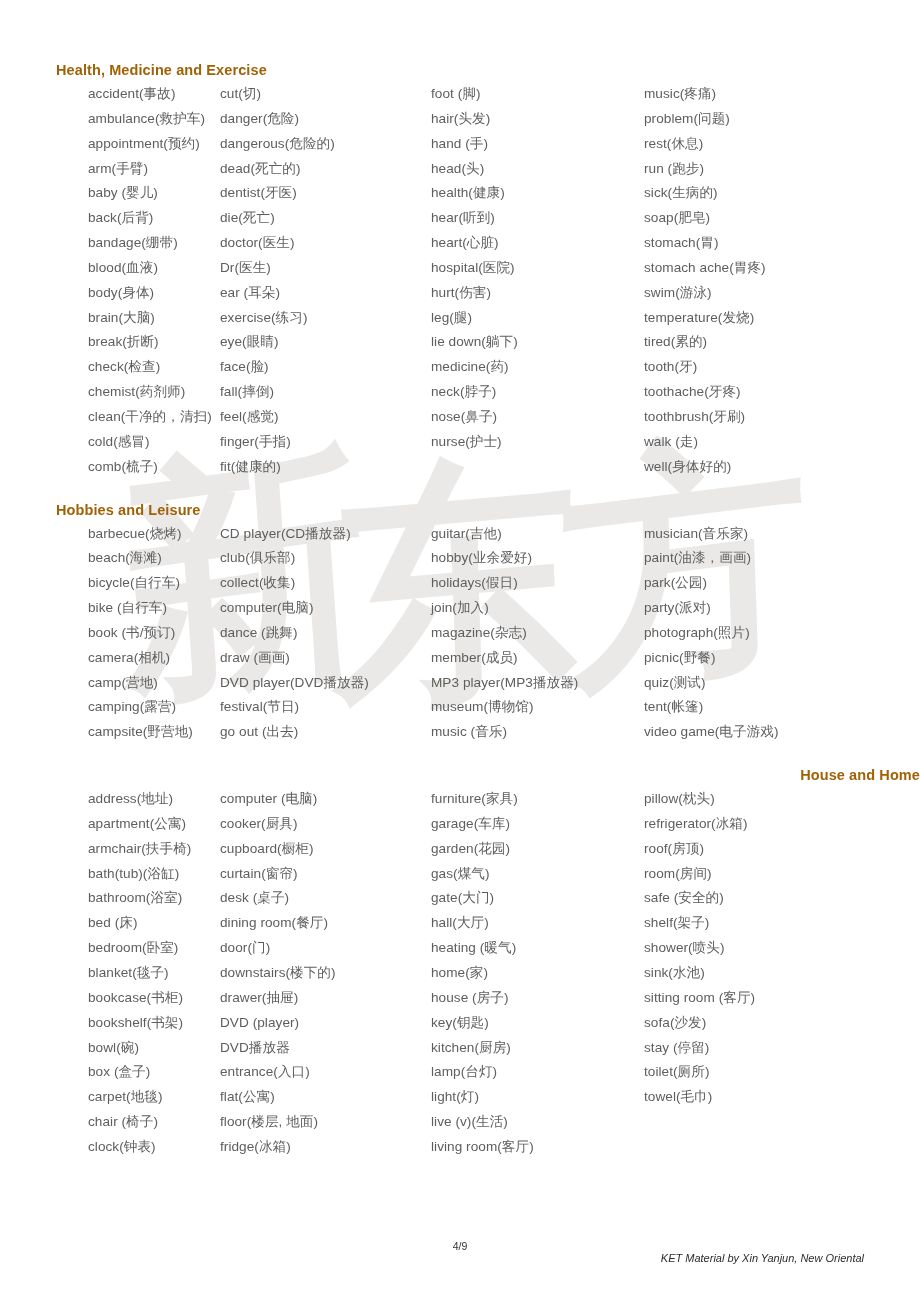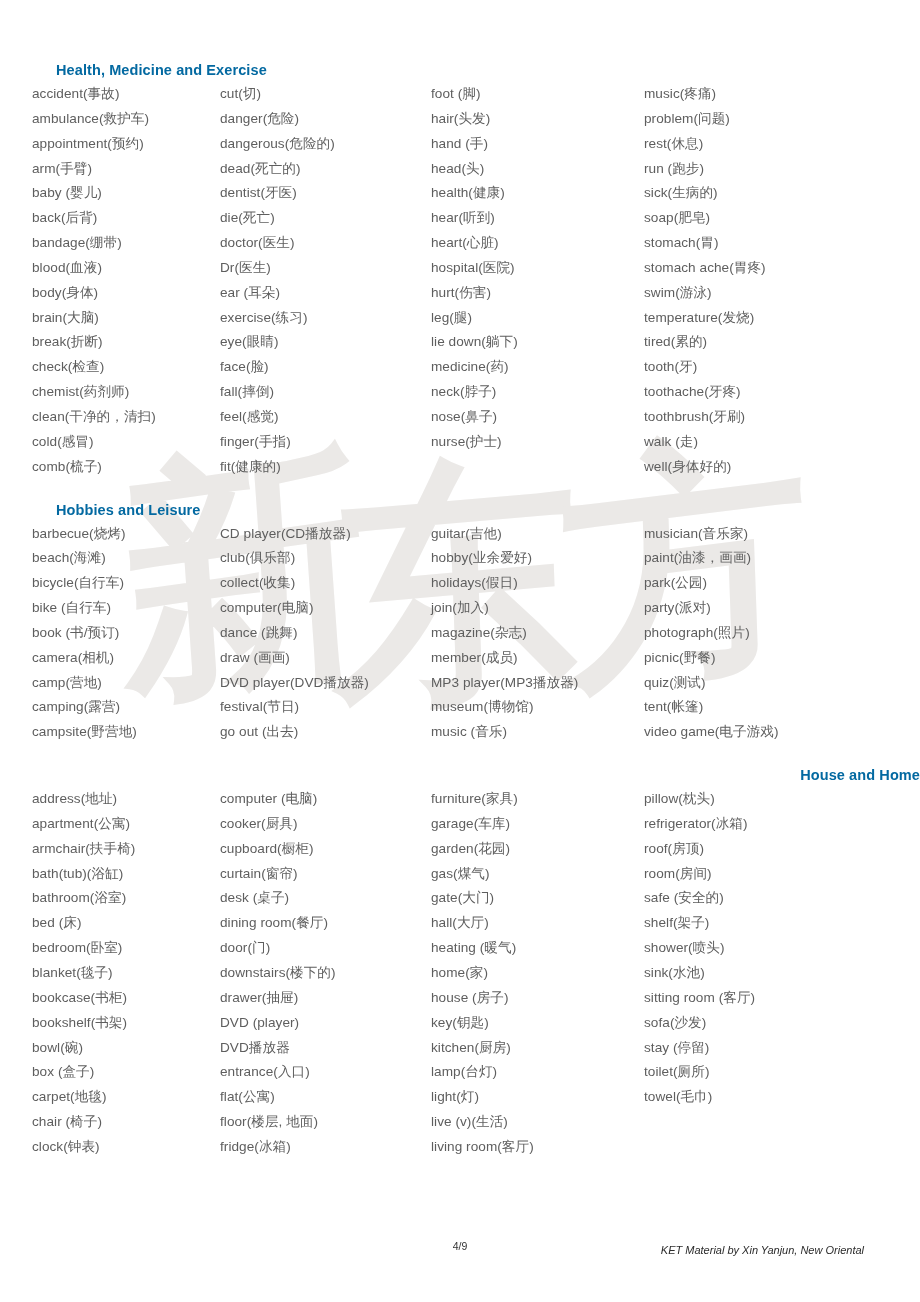--- a/index.html
+++ b/index.html
@@ -46,35 +46,35 @@
     z-index: 1;
     padding: 62px 0 0 0;
   }
 
   .section {
     margin-bottom: 8px;
   }
   .section-title {
     font-size: 14.5px;
     font-weight: 700;
-    color: #0369a1;
+    color: #a16207;
     margin: 0 0 4px 56px;
     letter-spacing: 0.1px;
   }
   .section.sect-hobbies .section-title { margin-top: 22px; }
   .section.sect-house  .section-title { margin-top: 22px; text-align: right; }
 
   .cols {
     display: flex;
     align-items: flex-start;
   }
   .col {
     box-sizing: border-box;
   }
-  .col-0 { width: 213px; padding-left: 32px; }
+  .col-0 { width: 213px; padding-left: 88px; }
   .col-1 { width: 213px; padding-left: 7px; }
   .col-2 { width: 213px; padding-left: 5px; }
   .col-3 { width: 221px; padding-left: 5px; }
 
   .entry {
     font-size: 13.6px;
     line-height: 24.85px;
     color: #5e5e5e;
     white-space: nowrap;
     letter-spacing: 0.05px;
@@ -95,21 +95,21 @@
     position: absolute;
     left: 0;
     width: 920px;
     text-align: center;
     font-size: 10.5px;
     color: #333333;
   }
   #footer .credit {
     position: absolute;
     right: 56px;
-    top: 4px;
+    top: 12px;
     font-style: italic;
     font-size: 11px;
     color: #2b2b2b;
     white-space: nowrap;
   }
 </style>
 </head>
 <body>
 
 <div id="watermark">

